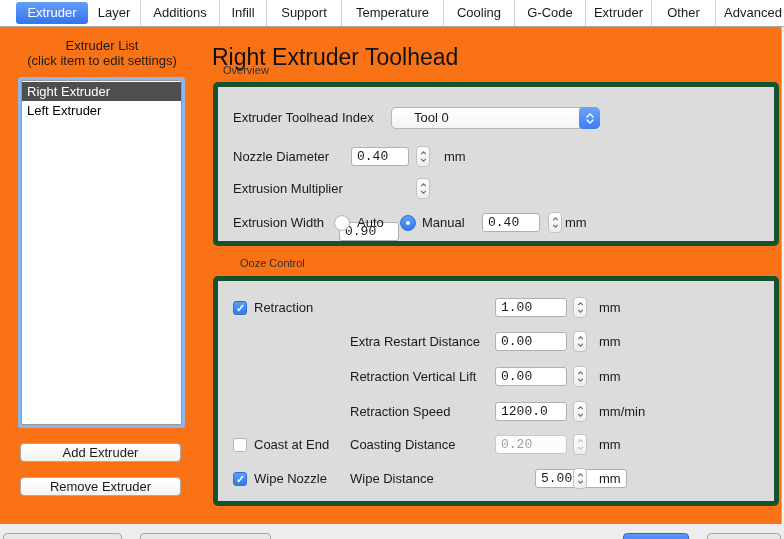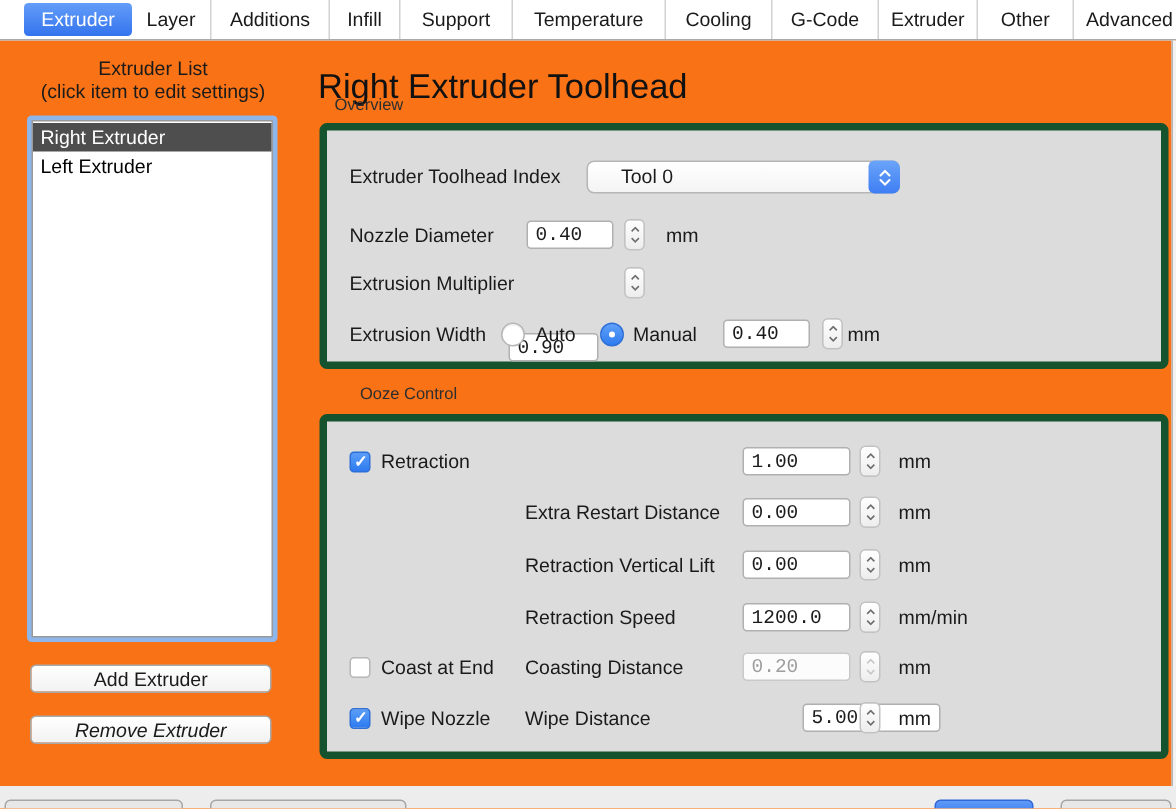--- a/index.html
+++ b/index.html
@@ -17,21 +17,21 @@
                   border-radius:3px; height:22px; line-height:22px; margin-top:2px; border-right:none; }
 
   
   .sidebar-head { position:absolute; left:0; top:38px; width:204px; text-align:center; line-height:15px; }
   .listbox { position:absolute; left:21px; top:80px; width:161px; height:345px; background:#fff;
              border:1px solid #999; border-radius:1px; box-shadow:0 0 0 3px #8fb6ea; padding-top:1px; }
   .list-item { height:19px; line-height:19px; padding-left:5px; color:#000; }
   .list-item.selected { background:#4e4e4e; color:#fff; }
   .side-btn { position:absolute; left:20px; width:161px; height:19px; text-align:center; line-height:17px;
               background:linear-gradient(#ffffff,#f2f2f2); border:1px solid #a9a9a9; border-radius:4px; }
-  #add-btn { top:443px; } #remove-btn { top:477px;font-style:italic; }
+  #add-btn { top:443px; } #remove-btn { top:477px; }
 
   
   .page-title { position:absolute; left:212px; top:44px; font-size:23px; line-height:26px; color:#111; }
   .group-label { position:absolute; font-size:11px; color:#2e2e2e; }
   #overview-label { left:223px; top:64px; } #ooze-label { left:240px; top:257px; }
   .group-box { position:absolute; left:213px; width:566px; background:#dcdcdc;
                border:5px solid #14532d; border-radius:5px; }
   #overview-box { top:82px; height:164px; } #ooze-box { top:276px; height:230px; }
   .orow { position:absolute; left:0; width:100%; height:20px; line-height:20px; }
   .lbl { position:absolute; white-space:nowrap; }

